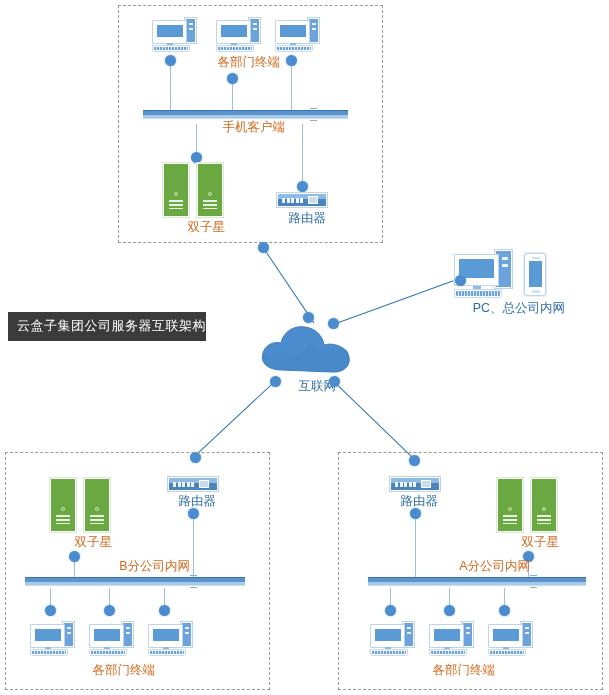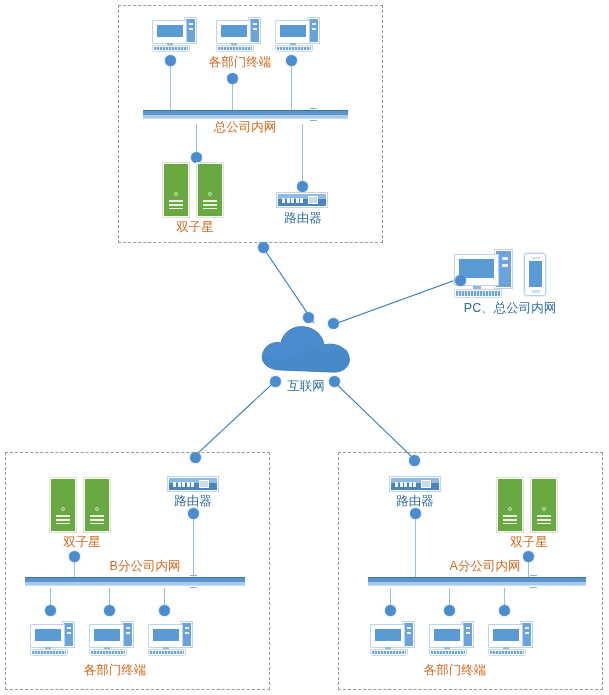--- a/index.html
+++ b/index.html
@@ -32,21 +32,21 @@
     padding:5px 9px 6px 9px;
     white-space:nowrap;
     box-sizing:border-box;
   }
 
   
   .lbl{
     position:absolute;
     font-size:12.5px;
     white-space:nowrap;
-    text-align:center;
+    text-align:right;
     line-height:1;
   }
   .lbl-orange{color:#d2691e;}
   .lbl-blue{color:#2e6da4;}
 
   
   .bus{
     position:absolute;
     height:9px;
     background:linear-gradient(#5b93cd 0 55%,#a9c9e8 55% 100%);
@@ -225,21 +225,21 @@
   <div class="dot" style="left:227px;top:73px;"></div>
 
   <div class="drop" style="left:291px;top:62px;height:50px;"></div>
   <div class="dot" style="left:286px;top:55px;"></div>
 
   <div class="bus" style="left:143px;top:110px;width:205px;">
   </div>
   <div class="bus-tick" style="left:310px;top:108px;"></div>
   <div class="bus-tick" style="left:310px;top:120px;"></div>
 
-  <div class="lbl lbl-orange" style="left:205px;top:121px;width:80px;">总公司内网</div>
+  <div class="lbl lbl-orange" style="left:205px;top:121px;width:80px;">手机客户端</div>
 
   <div class="drop" style="left:196px;top:124px;height:36px;"></div>
   <div class="dot" style="left:191px;top:152px;"></div>
   <div class="srv" style="left:163px;top:163px;">
     <div class="led"></div>
       <div class="vent"></div>
   </div>
   <div class="srv" style="left:197px;top:163px;">
     <div class="led"></div>
       <div class="vent"></div>
@@ -253,20 +253,21 @@
         <span></span>
         <span></span>
         <span></span>
         <span></span>
         <span></span>
       </div>
     <div class="panel"></div>
   </div>
   <div class="lbl lbl-blue" style="left:280px;top:212px;width:46px;">路由器</div>
 
+  <div class="title-plate" style="left:8px;top:312px;width:198px;">云盒子集团公司服务器互联架构</div>
 
   <div class="cloud" style="left:258px;top:320px;">
     <svg viewBox="0 0 96 56" xmlns="http://www.w3.org/2000/svg">
       <path d="M24 50 C9 50 2 42 5 33 C7 25 16 21 23 23 C25 12 36 5 47 7 C57 8 65 16 66 25 C76 22 89 27 91 37 C93 47 84 53 74 52 Z" fill="#4a8ccd" stroke="#3f7cb8" stroke-width="1"></path>
       <path d="M24 50 C9 50 2 42 5 33 C10 38 18 40 26 39 C38 38 47 31 51 22 C57 30 66 33 75 31 C85 29 90 25 91 37 C93 47 84 53 74 52 Z" fill="#4787c8" opacity=".55"></path>
     </svg>
   </div>
   <div class="lbl lbl-blue" style="left:276px;top:380px;width:60px;">互联网</div>
 
   <div class="pc" style="left:454px;top:250px;">

